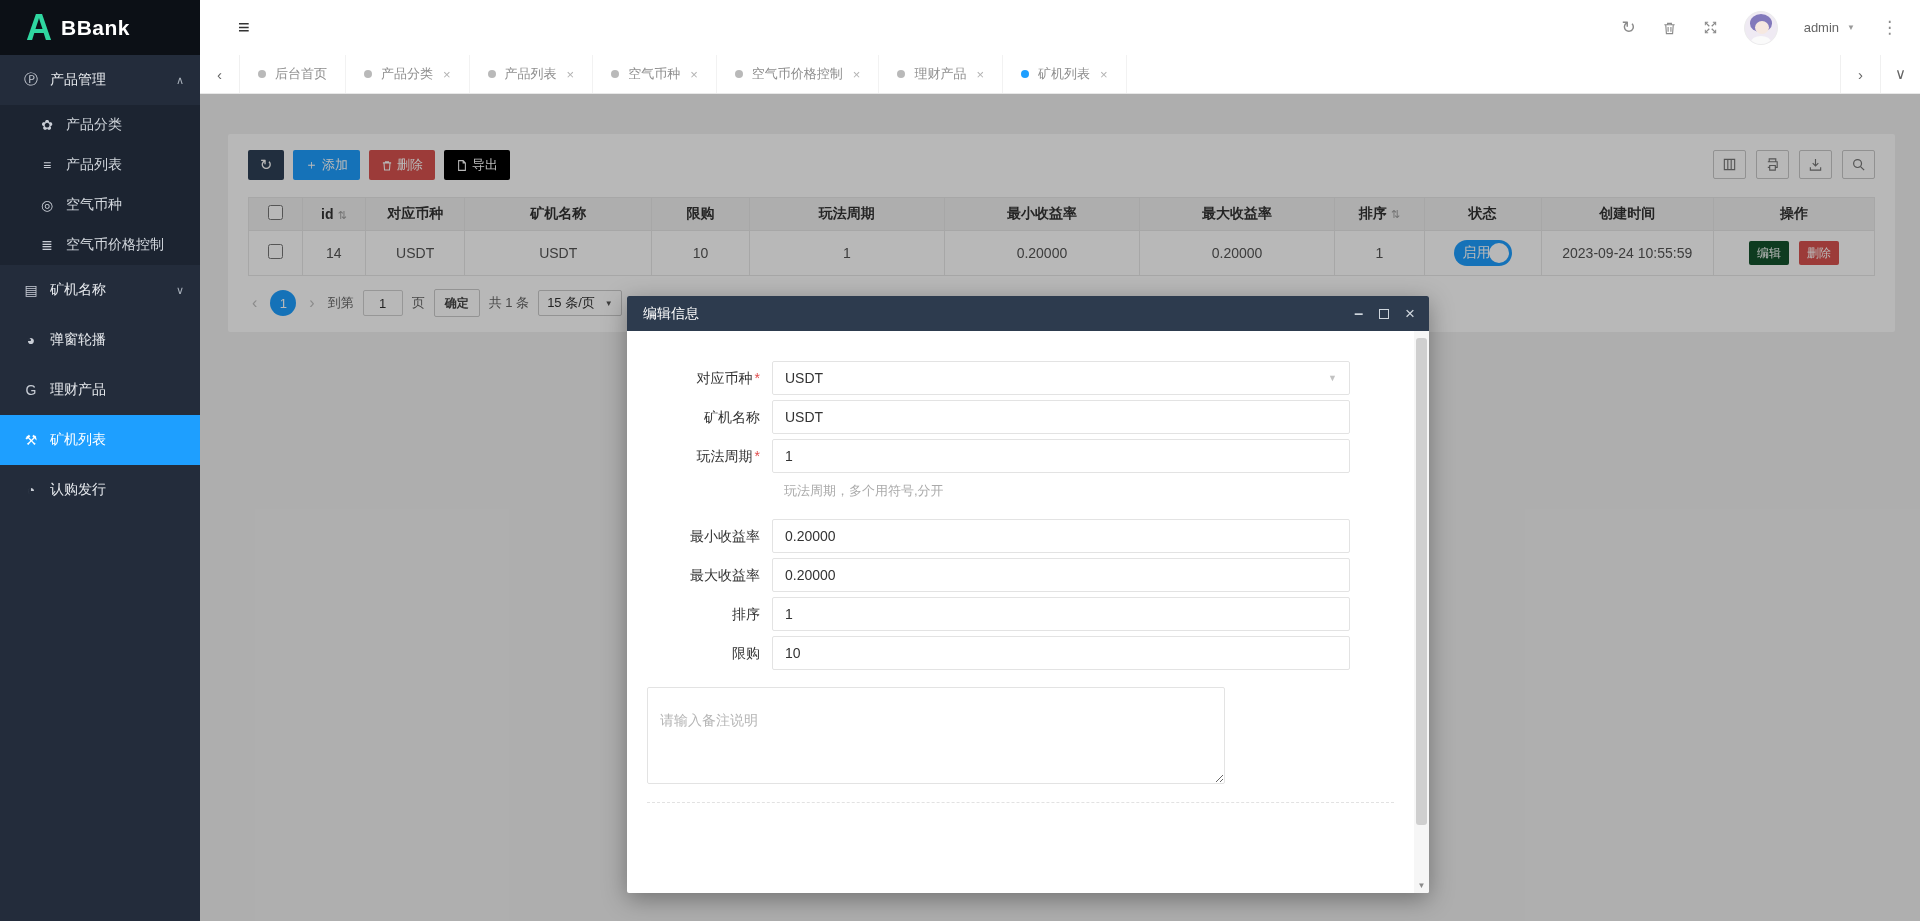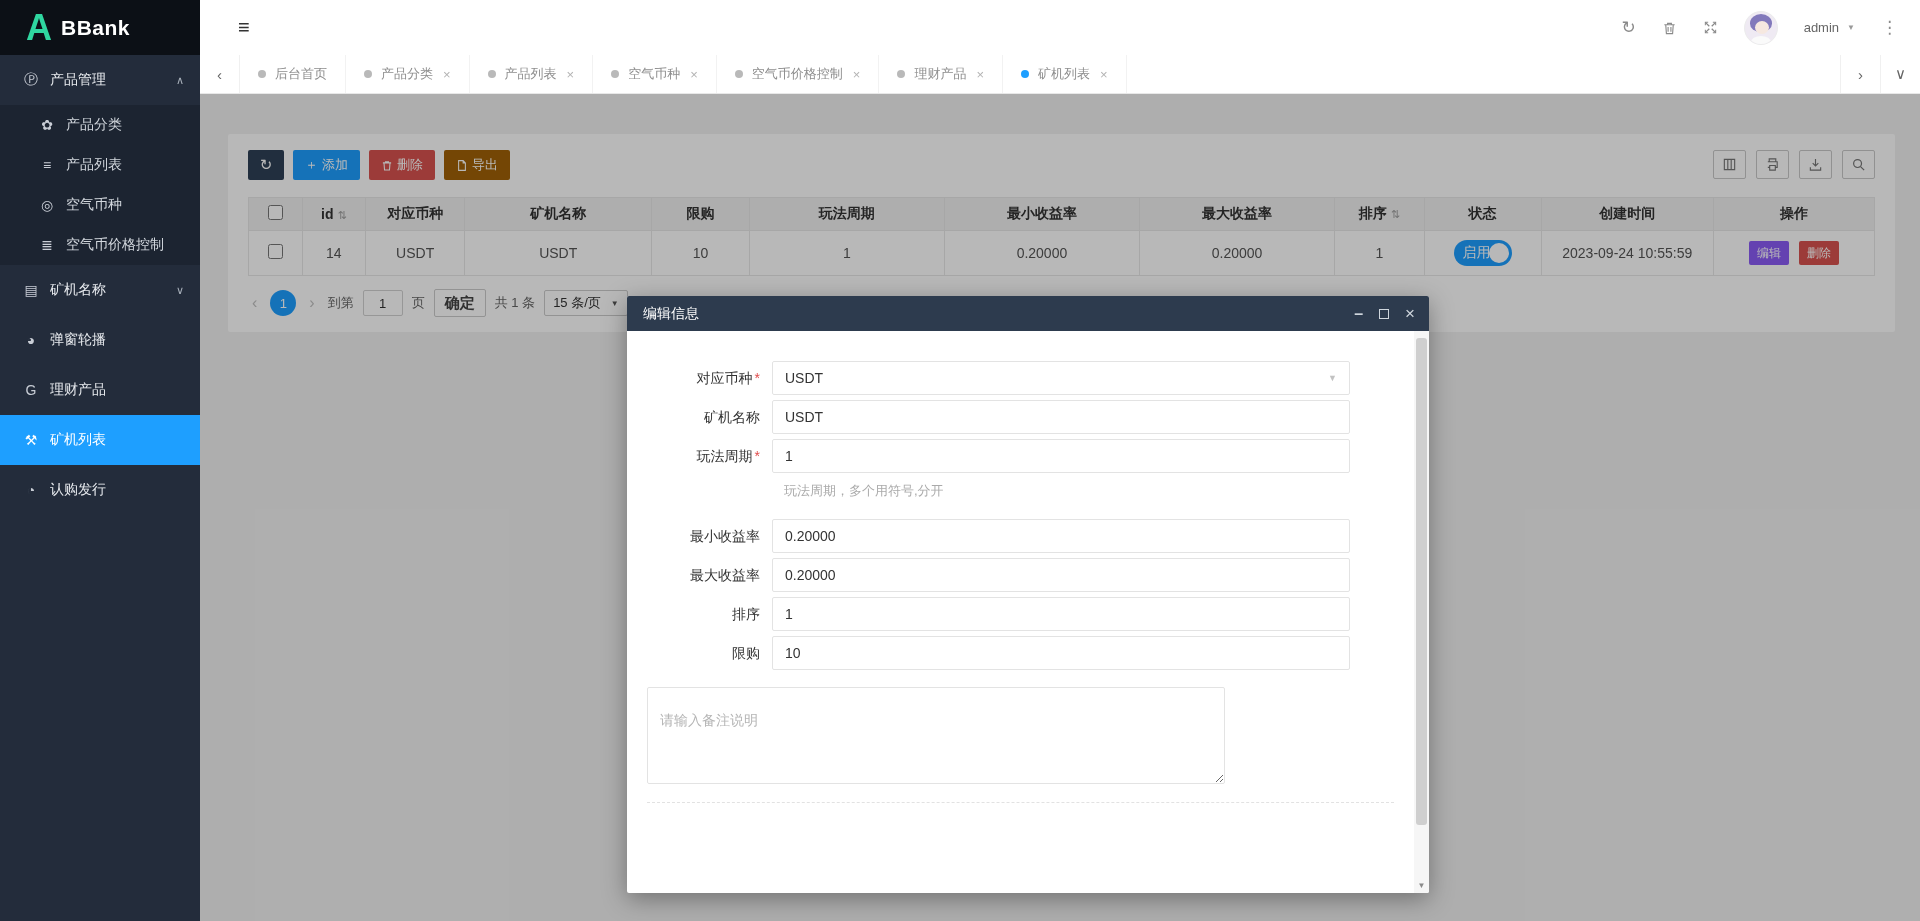--- a/index.html
+++ b/index.html
@@ -45,42 +45,42 @@
   .tab-close { margin-left:10px; color:#b3b3b3; font-size:13px; }
 
   
   .content { position:absolute; left:200px; top:94px; width:1720px; height:827px; background:#f2f2f2; }
   .card { position:absolute; left:28px; top:40px; width:1667px; height:198px; background:#fff; border-radius:2px; padding:16px 20px; }
   .toolbar { display:flex; align-items:flex-start; }
   .btn { height:30px; border:none; border-radius:2px; color:#fff; font-size:13px; display:inline-flex; align-items:center; padding:0 12px; margin-right:9px; cursor:pointer; font-family:inherit; gap:4px; }
   .btn-refresh { width:36px; justify-content:center; background:#2f4056; font-size:15px; }
   .btn-add { background:#1e9fff; }
   .btn-del { background:#d9534f; }
-  .btn-exp { background:#a16207; }
+  .btn-exp { background:#000000; }
   .tool-icons { margin-left:auto; display:flex; gap:10px; }
   .tbtn { width:33px; height:29px; border:1px solid #c9c9c9; border-radius:2px; background:#fff; display:flex; align-items:center; justify-content:center; cursor:pointer; }
 
   table.grid { width:100%; border-collapse:collapse; table-layout:fixed; margin-top:17px; }
   .grid th, .grid td { border:1px solid #e8e8e8; text-align:center; overflow:hidden; }
   .grid th { background:#f2f2f2; height:33px; font-size:14px; color:#333; font-weight:bold; }
   .grid td { height:45px; font-size:14px; color:#555; background:#fff; }
   .sort-ic { font-size:11px; color:#9f9f9f; margin-left:4px; font-weight:normal; }
   .cbx { width:15px; height:15px; }
   .toggle { display:inline-flex; align-items:center; width:58px; height:26px; border-radius:13px; background:#1e9fff; position:relative; cursor:pointer; }
   .toggle .t-label { color:#fff; font-size:14px; margin-left:9px; }
   .toggle .knob { position:absolute; right:3px; top:3px; width:20px; height:20px; border-radius:50%; background:#fff; }
   .op-btn { height:24px; border:none; border-radius:2px; color:#fff; font-size:12px; padding:0 8px; margin:0 3px; cursor:pointer; font-family:inherit; }
-  .op-edit { background:#8b5cf6; }
+  .op-edit { background:#14532d; }
   .op-del { background:#d9534f; }
 
   .pager { display:flex; align-items:center; margin-top:13px; gap:9px; font-size:13px; color:#666; }
   .pg-arrow { color:#c2c2c2; font-size:16px; padding:0 4px; cursor:pointer; }
   .pg-cur { width:26px; height:26px; border-radius:50%; background:#1e9fff; color:#fff; display:flex; align-items:center; justify-content:center; font-size:13px; cursor:pointer; }
   .pg-input { width:40px; height:26px; border:1px solid #d2d2d2; border-radius:2px; text-align:center; font-size:13px; color:#333; font-family:inherit; }
-  .pg-confirm { height:28px; border:1px solid #ccc; background:#fff; border-radius:2px; padding:0 10px; font-size:15px; color:#444; font-weight:bold; cursor:pointer; font-family:inherit; }
+  .pg-confirm { height:28px; border:1px solid #ccc; background:#fff; border-radius:2px; padding:0 10px; font-size:12px; color:#444; font-weight:bold; cursor:pointer; font-family:inherit; }
   .pg-size { height:26px; border:1px solid #ccc; border-radius:2px; display:inline-flex; align-items:center; padding:0 8px; gap:10px; background:#fff; cursor:pointer; color:#333; }
   .pg-size .crt { font-size:8px; color:#555; }
 
   .overlay { position:absolute; inset:0; background:rgba(0,0,0,.28); z-index:10; }
 
   
   .modal { position:absolute; left:627px; top:296px; width:802px; height:597px; background:#fff; z-index:40; box-shadow:0 6px 24px rgba(0,0,0,.35); border-radius:2px; overflow:hidden; }
   .m-head { height:35px; background:#2d3b4e; display:flex; align-items:center; padding:0 14px 0 16px; }
   .m-title { color:#fff; font-size:14px; }
   .m-ctrls { margin-left:auto; display:flex; align-items:center; gap:16px; }

